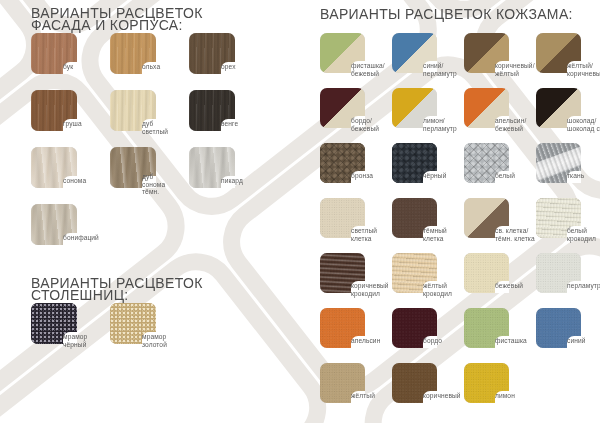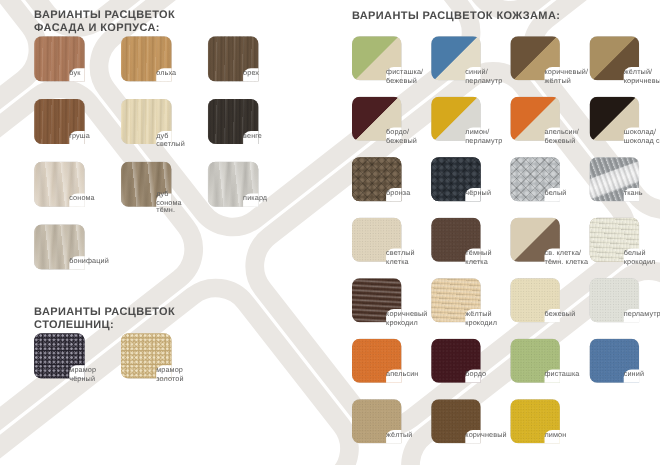--- a/index.html
+++ b/index.html
@@ -14,21 +14,21 @@
 
   
   #watermark{position:absolute;inset:-160px;z-index:0;pointer-events:none;}
 
   
   .col{position:absolute;z-index:2;}
   #col-left{left:0;top:0;width:300px;height:423px;}
   #col-right{left:308px;top:0;width:300px;height:297px;}
 
   .section-title{
-    font-size:10px;font-weight:bold;color:#4b4b4b;
+    font-size:14px;font-weight:normal;color:#4b4b4b;
     letter-spacing:.35px;line-height:11.6px;
     text-transform:uppercase;white-space:pre-line;
   }
   #title-fasad{position:absolute;left:31px;top:8px;}
   #title-stol{position:absolute;left:31px;top:278px;}
   #title-kozham{position:absolute;left:12px;top:9px;}
 
   
   .grid{position:absolute;display:flex;flex-wrap:wrap;}
   #grid-fasad{left:31px;top:33px;width:250px;}

